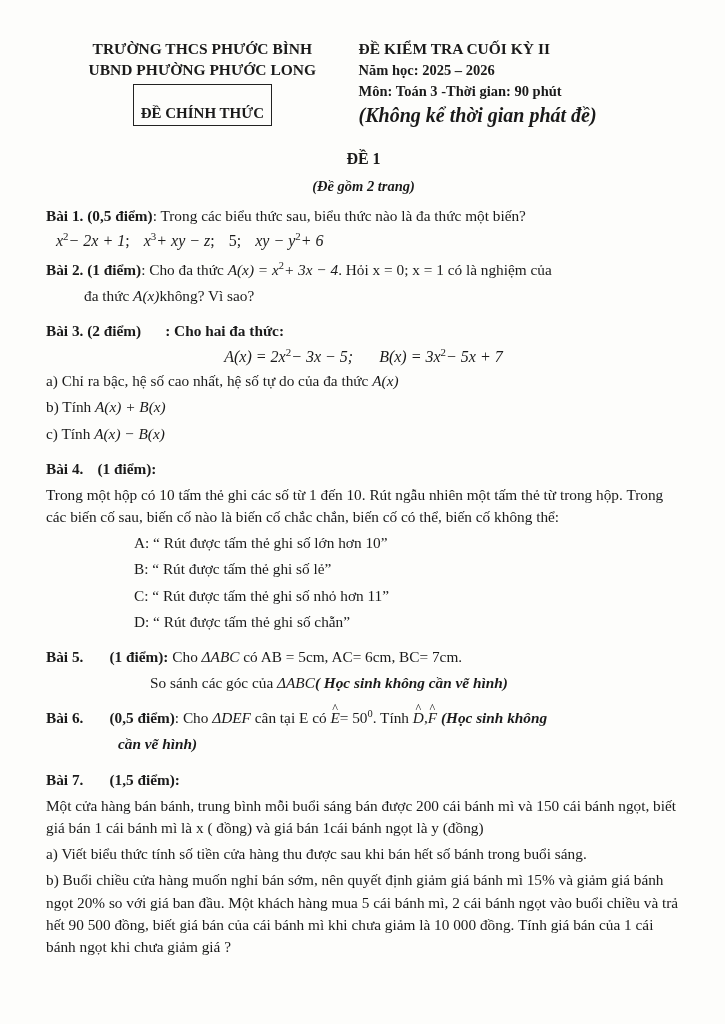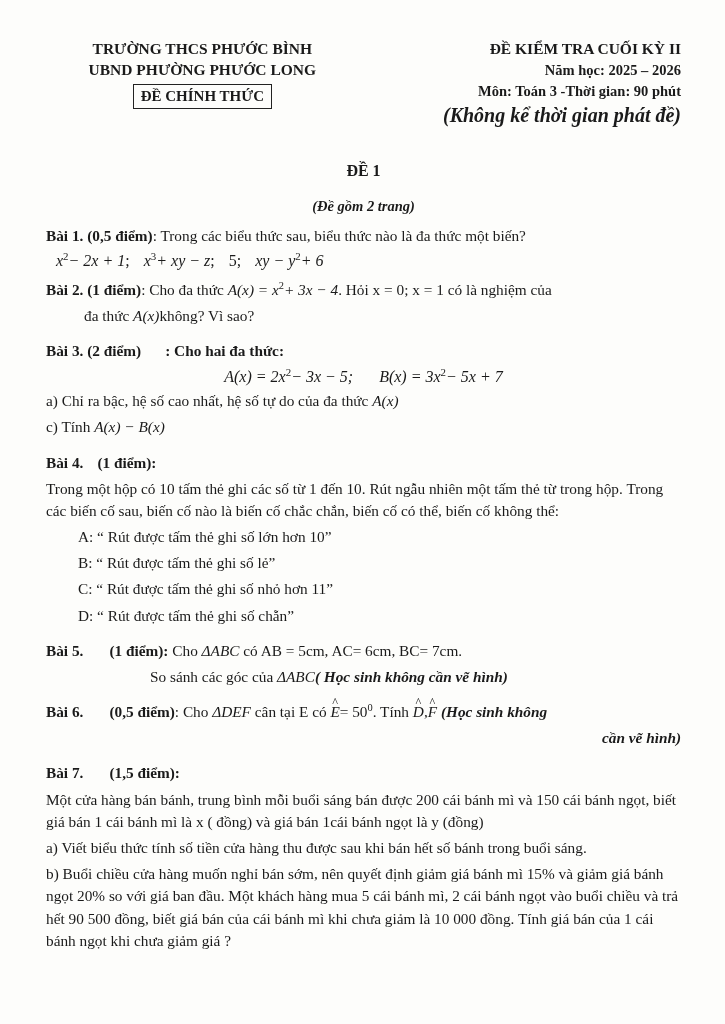--- a/index.html
+++ b/index.html
@@ -27,57 +27,57 @@
   }
   .hdr-left {
     width:320px;
     text-align:center;
     font-weight:bold;
     font-size:15.5px;
     line-height:1.38;
   }
   .hdr-right {
     width:330px;
-    text-align:right;
+    text-align:left;
     font-weight:bold;
     font-size:15.5px;
     line-height:1.42;
   }
   .boxed {
     display:inline-block;
     border:1.4px solid #222;
-    padding:1px 7px 2px 7px;
+    padding:18px 7px 2px 7px;
     margin-top:3px;
     font-size:15px;
   }
   .hdr-right .sub { font-weight:bold; font-size:14.5px; }
   .hdr-right .ital { font-style:italic; font-weight:bold; font-size:20px; }
 
   
   .exam-title {
     text-align:center;
     font-weight:bold;
     font-size:16px;
-    margin-top:32px;
+    margin-top:20px;
   }
   .exam-sub {
     text-align:center;
     font-style:italic;
     font-weight:bold;
     font-size:14.5px;
-    margin-top:18px;
+    margin-top:10px;
     margin-bottom:10px;
   }
 
   
   .q { margin-top:9px; font-size:15.3px; line-height:1.45; }
   .q-label { font-weight:bold; }
   .q-pts { font-weight:bold; }
   .indent { margin-left:38px; }
-  .indent2 { margin-left:32px; }
+  .indent2 { margin-left:88px; }
   .center-line { text-align:center; margin-top:6px; margin-bottom:4px; }
   .mathline { margin-top:5px; margin-left:10px; }
   .tight { margin-top:4px; }
   .gap { margin-top:13px; }
 
   
   .m { font-family:"Liberation Serif", serif; font-style:italic; }
   .mu { font-family:"Liberation Serif", serif; font-style:normal; }
   sup { font-size:0.68em; vertical-align:super; line-height:0; font-style:normal;}
   .hat { position:relative; display:inline-block; }
@@ -136,20 +136,24 @@
     <span class="q-pts">(2 điểm)</span><span class="bold">: Cho hai đa thức:</span>
   </div>
   <div class="center-line">
     <span class="m">A(x) = 2x</span><sup>2</sup><span class="m">− 3x − 5;</span><span class="sp2"></span><span class="m">B(x) = 3x</span><sup>2</sup><span class="m">− 5x + 7</span>
   </div>
   <div class="q tight">
     <span>a) Chỉ ra bậc,  hệ số cao nhất, hệ số tự do của đa thức</span>
     <span class="m">A(x)</span>
   </div>
   <div class="q tight">
+    <span>b) Tính</span>
+    <span class="m">A(x) + B(x)</span>
+  </div>
+  <div class="q tight">
     <span>c) Tính</span>
     <span class="m">A(x) − B(x)</span>
   </div>
 
   <div class="q gap">
     <span class="q-label">Bài 4.</span><span class="sp"></span><span class="q-pts">(1 điểm):</span>
   </div>
   <div class="q tight">Trong một hộp có 10 tấm thẻ ghi các số từ 1 đến 10. Rút ngẫu nhiên một tấm thẻ từ trong hộp. Trong các biến cố sau, biến cố nào là biến cố chắc chắn,  biến cố có thể, biến cố không thể:</div>
   <div class="indent2">
     <div class="q tight">A: “ Rút được tấm thẻ ghi số lớn hơn 10”</div>
@@ -170,21 +174,21 @@
   </div>
 
   <div class="q gap">
     <span class="q-label">Bài 6.</span><span class="sp2"></span><span class="q-pts">(0,5 điểm)</span><span>: Cho</span>
     <span class="m">ΔDEF</span>
     <span>cân  tại E có</span>
     <span class="hat m"><span class="h">^</span><span>E</span></span><span>= 50</span><sup>0</sup><span>. Tính</span>
     <span class="hat m"><span class="h">^</span><span>D</span></span><span>,</span><span class="hat m"><span class="h">^</span><span>F</span></span>
     <span class="bi">(Học sinh không</span>
   </div>
-  <div class="q tight" style="margin-left:72px;text-align:right;">
+  <div class="q tight" style="margin-left:72px;">
     <span class="bi">cần vẽ hình)</span>
   </div>
 
   <div class="q gap">
     <span class="q-label">Bài 7.</span><span class="sp2"></span><span class="q-pts">(1,5 điểm):</span>
   </div>
   <div class="q tight">Một cửa hàng bán bánh, trung bình mỗi buổi sáng bán được  200 cái bánh mì  và 150 cái bánh ngọt, biết giá bán 1 cái bánh mì là  x ( đồng) và giá bán 1cái bánh ngọt là y (đồng)</div>
   <div class="q tight">a) Viết biểu thức tính số tiền cửa hàng thu được sau khi bán hết số bánh trong buổi sáng.</div>
   <div class="q tight">b) Buổi chiều cửa hàng muốn nghỉ bán sớm, nên quyết định giảm giá bánh mì 15% và giảm giá bánh ngọt 20% so với giá ban đầu. Một khách hàng mua 5 cái bánh mì, 2 cái bánh ngọt  vào buổi chiều và trả hết 90 500 đồng, biết giá bán của cái bánh mì khi chưa giảm là 10 000 đồng. Tính giá bán của 1 cái bánh ngọt khi chưa giảm giá ?</div>
 

